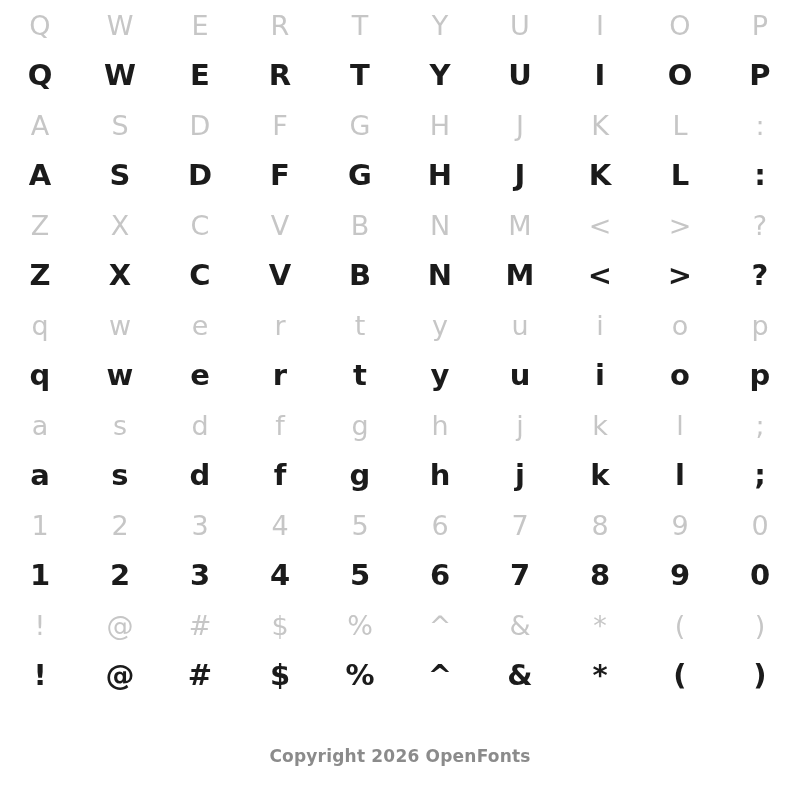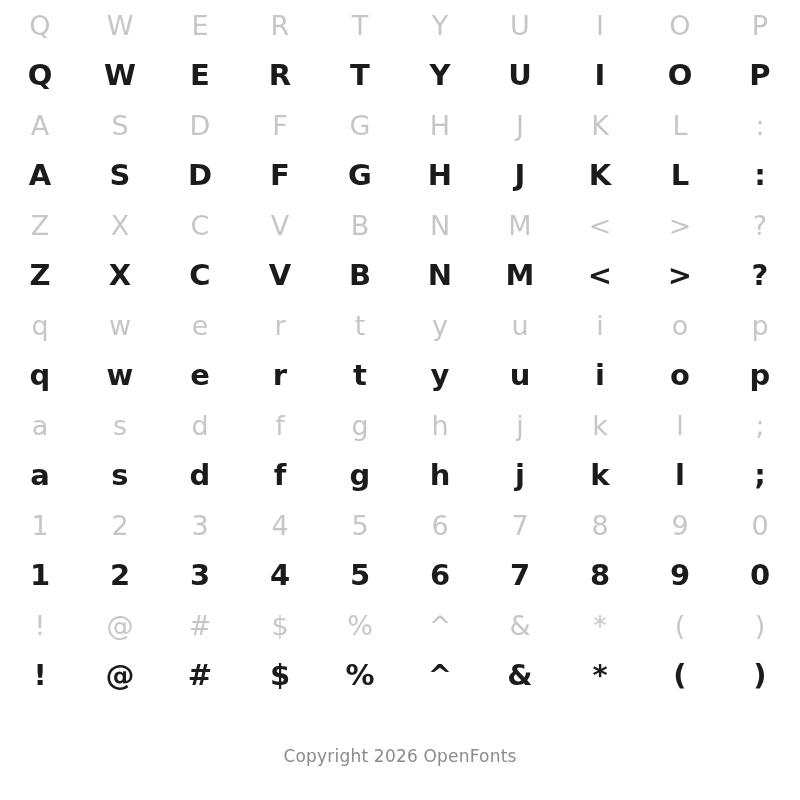--- a/index.html
+++ b/index.html
@@ -59,20 +59,21 @@
   .footer {
     position: absolute;
     left: 0;
     right: 0;
     bottom: 34px;
     text-align: center;
     color: #8b8b8b;
     font-size: 17px;
     font-family: "DejaVu Sans", sans-serif;
     letter-spacing: 0.2px;
+    font-weight: bold;
   }
 </style>
 </head>
 <body>
 
 <div class="specimen">
   <div class="grid">
       <div class="row light">
         <div class="cell">Q</div>
         <div class="cell">W</div>

